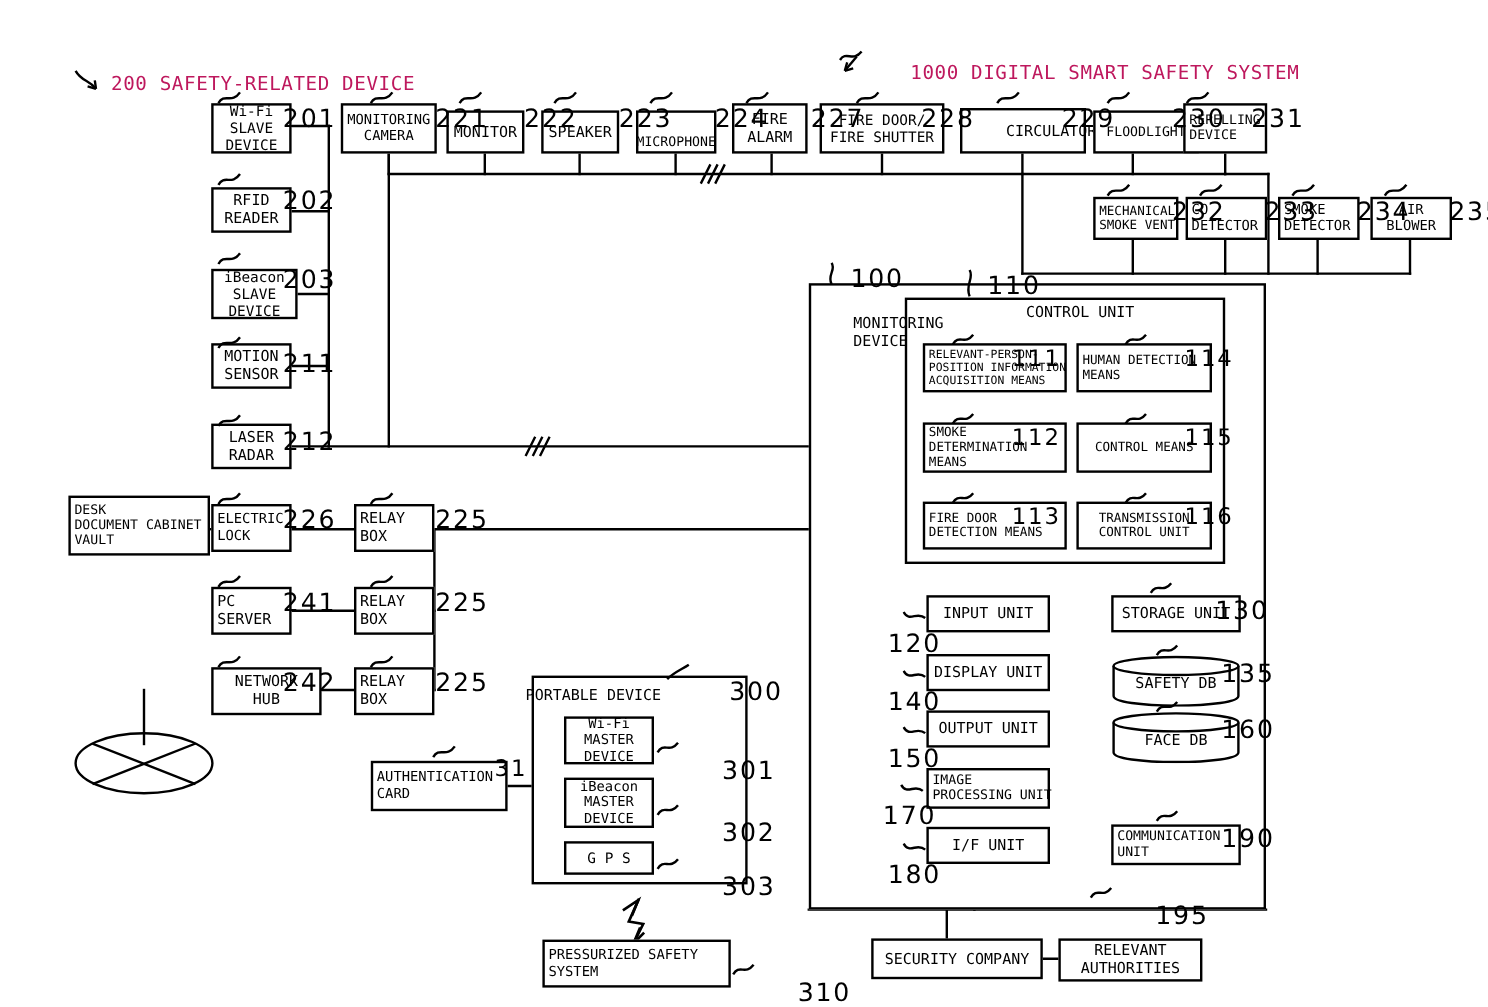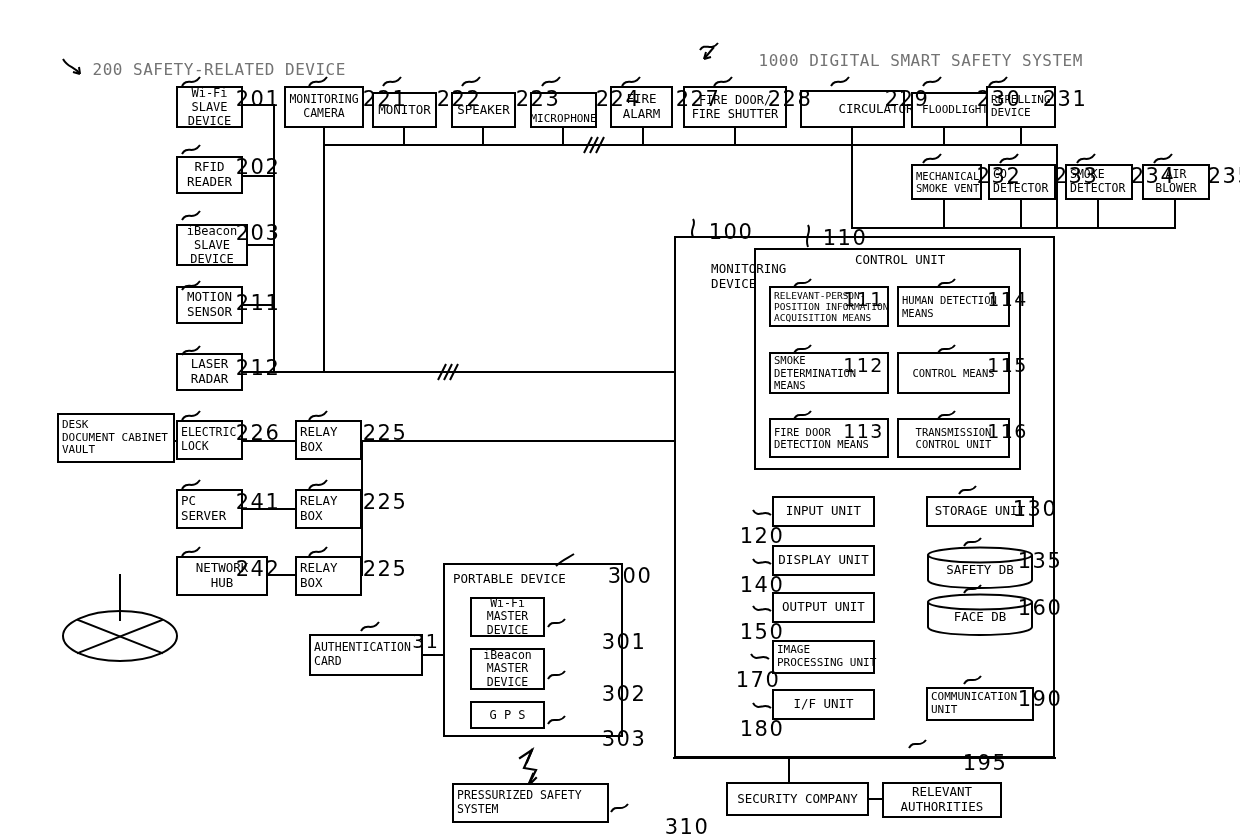--- a/index.html
+++ b/index.html
@@ -16,21 +16,21 @@
   .lft{align-items:flex-start;text-align:left;padding-left:3px;}
 
   .grp{position:absolute;box-sizing:border-box;border:2.2px solid #000;background:#fff;z-index:2;}
   .grplbl{position:absolute;font-family:"DejaVu Sans Mono","Liberation Mono",monospace;
           font-size:12.5px;color:#000;white-space:pre;z-index:6;line-height:1.18;}
 
   .ref{position:absolute;font-family:"DejaVu Sans","Liberation Sans",sans-serif;
        font-size:21px;color:#000;white-space:pre;z-index:7;letter-spacing:1.5px;}
   .ref.sm{font-size:19px;}
   .cap{position:absolute;font-family:"DejaVu Sans Mono","Liberation Mono",monospace;
-       font-size:16px;color:#737373;white-space:pre;z-index:7;letter-spacing:0.5px;}
+       font-size:16px;color:#be185d;white-space:pre;z-index:7;letter-spacing:0.5px;}
 
   .db{position:absolute;z-index:5;}
   .db .dbtxt{position:absolute;left:0;right:0;top:50%;transform:translateY(-42%);
              text-align:center;font-family:"DejaVu Sans Mono","Liberation Mono",monospace;
              font-size:12.5px;color:#000;white-space:pre;}
 </style>
 </head>
 <body>
 
 <div id="stage">
@@ -391,21 +391,21 @@
     <span class="ln">AUTHENTICATION</span>
     <span class="ln">CARD</span>
   </div>
 
   <div class="ref" style="left:575px;top:540px;">
     <span>300</span></div>
   <svg style="position:absolute;left:552px;top:550px;width:28px;height:20px;z-index:7;">
     <path d="M4,16 C10,10 16,8 22,4" stroke="#000" stroke-width="2" fill="none"></path>
     </svg>
   <div class="grp" style="left:443px;top:563px;width:180px;height:174px;"></div>
-  <div class="grplbl" style="left:453px;top:572px;">PORTABLE DEVICE</div>
+  <div class="grplbl" style="left:438px;top:572px;">PORTABLE DEVICE</div>
 
   <div class="box ctr" style="left:470px;top:597px;width:75px;height:40px;font-size:11.5px;">
     <span class="ln">Wi-Fi</span>
     <span class="ln">MASTER</span>
     <span class="ln">DEVICE</span>
   </div>
   <div class="ref" style="left:569px;top:606px;">
     <span>301</span></div>
   <svg style="position:absolute;left:546px;top:613px;width:26px;height:18px;z-index:7;">
     <path d="M2,14 C7,5 12,15 19,6" stroke="#000" stroke-width="2" fill="none"></path>

